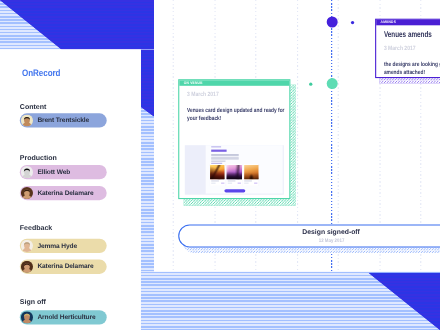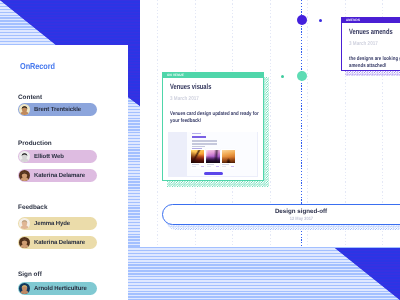--- a/index.html
+++ b/index.html
@@ -91,21 +91,20 @@
   <div class="dot" style="left:296.5px;top:71px;width:10px;height:10px;background:#5edcb4;"></div>
   <div class="dot" style="left:318.5px;top:18.5px;width:3.4px;height:3.4px;background:#3a2adf;"></div>
   <div class="dot" style="left:280.5px;top:74.5px;width:3.4px;height:3.4px;background:#3fcc9e;"></div>
 
   <div class="checker" id="chk1" style="left: 167px; top: 77px; width: 102px; height: 110px; background-color: rgb(79, 214, 170); background-image: radial-gradient(circle at 25% 25%, rgb(255, 255, 255) 0.72px, rgba(255, 255, 255, 0) 0.92px), radial-gradient(circle at 75% 75%, rgb(255, 255, 255) 0.72px, rgba(255, 255, 255, 0) 0.92px); background-size: 2.5px 2.5px, 2.5px 2.5px;"></div>
   <div class="card" id="card1" style="left:162px;top:72px;width:102px;height:109px;border:1.4px solid #4fd6aa;">
     <div class="hd" style="background:#4fd6aa;margin:-0.4px;">
       <span class="tag"><span class="sx" style="transform: scaleX(0.88);">ON VENUE</span></span>
     </div>
     <div style="padding:0 7px;">
-      <div class="ttl" style="margin-top:4px;"><span class="sx" style="transform: scaleX(0.76);">Venues visuals</span></div>
       <div class="dt" style="margin-top:5px;"><span class="sx" style="transform: scaleX(0.82);">3 March 2017</span></div>
       <div class="bd" style="margin-top:9px;width:112px;"><span class="sx" style="transform: scaleX(0.815);">Venues card design updated and ready for your feedback!</span></div>
     </div>
   </div>
 
   <div id="mock" style="position: absolute; left: 167.5px; top: 131.5px; width: 90.5px; height: 45.5px; background: rgb(236, 238, 250); z-index: 7;">
       <div style="position:absolute;left:19px;top:0.8px;width:70.5px;height:44px;background:#fbfcff"></div>
       <div style="position:absolute;left:24.5px;top:1.4px;width:9px;height:1.1px;background:#b7b0ec"></div>
       <div style="position:absolute;left:24.5px;top:4px;width:13.5px;height:2.2px;background:#7a60e4"></div>
       <div style="position:absolute;left:24.5px;top:8.5px;width:25px;height:0.75px;background:#c5c8dc"></div>

